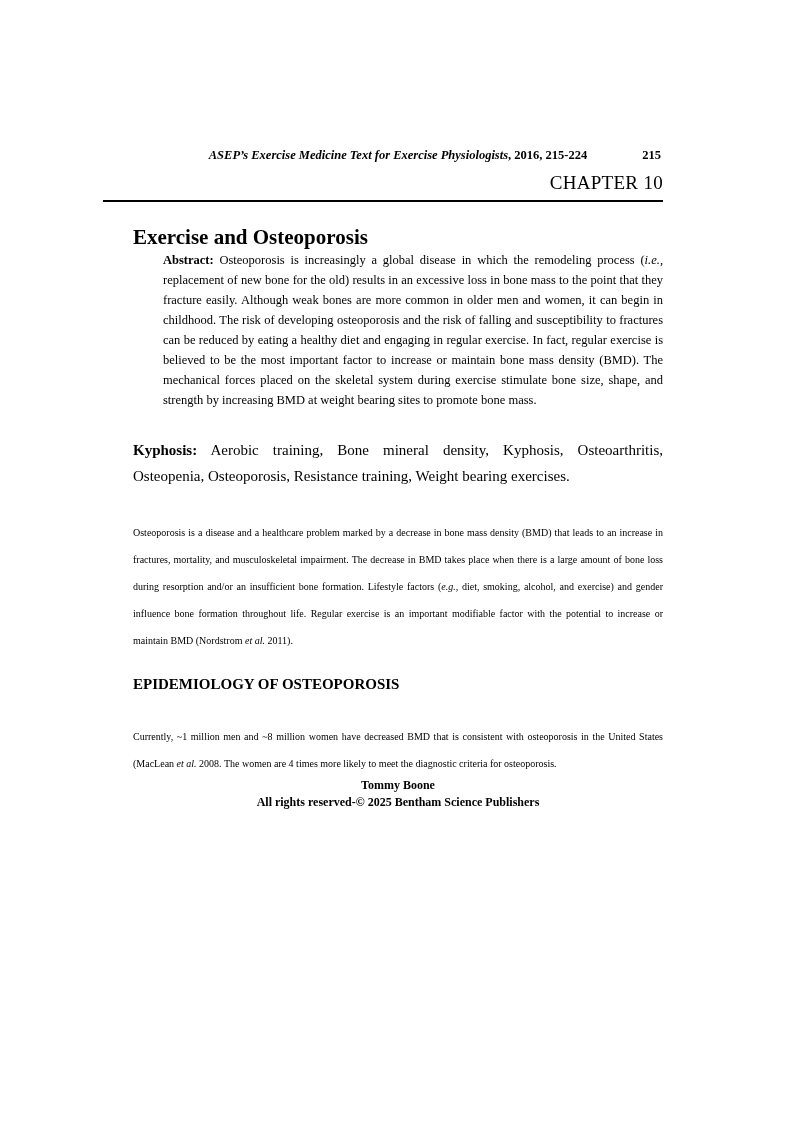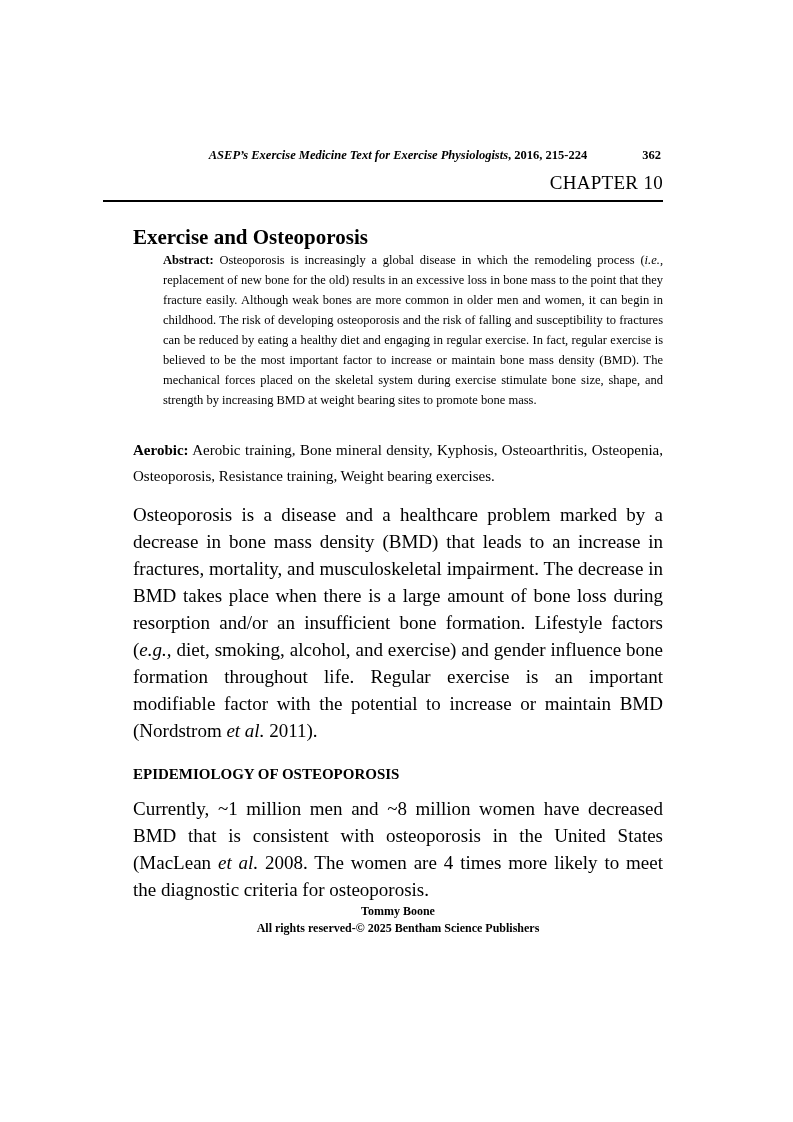--- a/index.html
+++ b/index.html
@@ -63,50 +63,50 @@
     font-size: 15px;
     line-height: 26px;
     text-align: justify;
   }
   .section-heading {
     margin-top: 22px;
     font-size: 15px;
     font-weight: bold;
   }
   .body-paragraph {
-    margin-top: 12px;
-    font-size: 19px;
+    margin-top: 30px;
+    font-size: 10px;
     line-height: 27px;
     text-align: justify;
   }
   .footer {
     text-align: center;
     font-size: 12px;
     font-weight: bold;
     line-height: 17px;
   }
   .b { font-weight: bold; }
   .i { font-style: italic; }
 </style>
 </head>
 <body>
 
 <div class="page">
 
-  <p class="running-head"><span class="cit-title">ASEP’s Exercise Medicine Text for Exercise Physiologists</span><span>, 2016, 215-224</span><span class="page-num">362</span></p>
+  <p class="running-head"><span class="cit-title">ASEP’s Exercise Medicine Text for Exercise Physiologists</span><span>, 2016, 215-224</span><span class="page-num">215</span></p>
 
   <p class="chapter-label">CHAPTER 10</p>
 
   <hr class="rule">
 
   <h1 class="chapter-title">Exercise and Osteoporosis</h1>
 
   <p class="abstract"><span class="b">Abstract: </span><span>Osteoporosis is increasingly a global disease in which the remodeling process (</span><span class="i">i.e.</span><span>, replacement of new bone for the old) results in an excessive loss in bone mass to the point that they fracture easily. Although weak bones are more common in older men and women, it can begin in childhood. The risk of developing osteoporosis and the risk of falling and susceptibility to fractures can be reduced by eating a healthy diet and engaging in regular exercise. In fact, regular exercise is believed to be the most important factor to increase or maintain bone mass density (BMD). The mechanical forces placed on the skeletal system during exercise stimulate bone size, shape, and strength by increasing BMD at weight bearing sites to promote bone mass.</span></p>
 
-  <p class="keywords"><span class="b">Aerobic:</span><span> Aerobic training, Bone mineral density, Kyphosis, Osteoarthritis, Osteopenia, Osteoporosis, Resistance training, Weight bearing exercises.</span></p>
+  <p class="keywords"><span class="b">Kyphosis:</span><span> Aerobic training, Bone mineral density, Kyphosis, Osteoarthritis, Osteopenia, Osteoporosis, Resistance training, Weight bearing exercises.</span></p>
 
 
   <p class="body-paragraph"><span>Osteoporosis is a disease and a healthcare problem marked by a decrease in bone mass density (BMD) that leads to an increase in fractures, mortality, and musculoskeletal impairment. The decrease in BMD takes place when there is a large amount of bone loss during resorption and/or an insufficient bone formation. Lifestyle factors (</span><span class="i">e.g.,</span><span> diet, smoking, alcohol, and exercise) and gender influence bone formation throughout life. Regular exercise is an important modifiable factor with the potential to increase or maintain BMD (Nordstrom </span><span class="i">et al.</span><span> 2011).</span></p>
 
   <h2 class="section-heading">EPIDEMIOLOGY OF OSTEOPOROSIS</h2>
 
   <p class="body-paragraph"><span>Currently, ~1 million men and ~8 million women have decreased BMD that is consistent with osteoporosis in the United States (MacLean </span><span class="i">et al.</span><span> 2008. The women are 4 times more likely to meet the diagnostic criteria for osteoporosis.</span></p>
 
   <div class="footer">
     <div>Tommy Boone</div>

